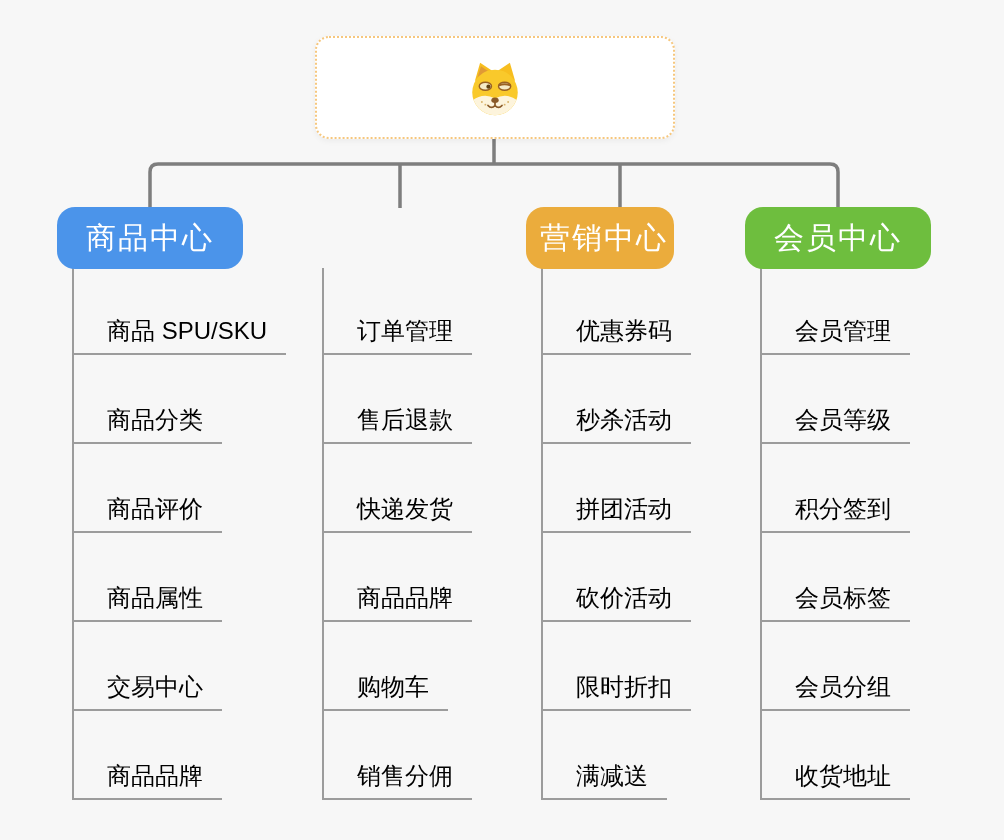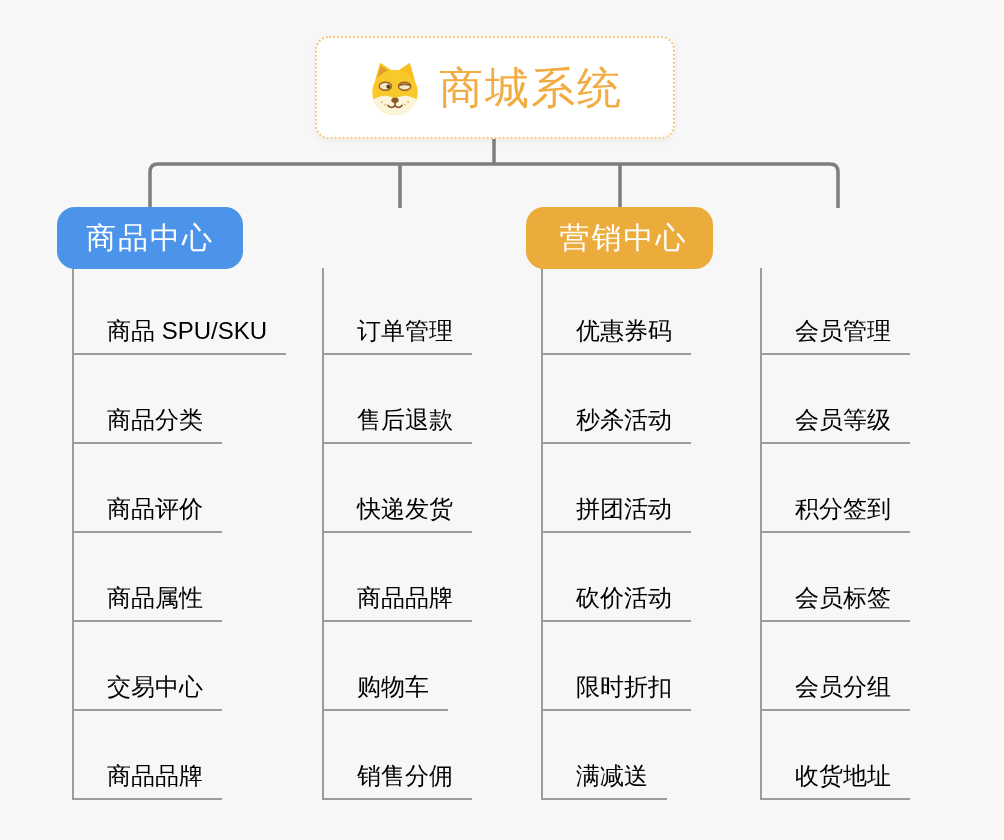--- a/index.html
+++ b/index.html
@@ -26,21 +26,21 @@
 
   
   .branch{
     position:absolute;top:207px;height:62px;border-radius:18px;
     display:flex;align-items:center;justify-content:center;
     color:#FFFFFF;font-size:30px;font-weight:400;letter-spacing:2px;
     z-index:3;box-sizing:border-box;
   }
   .b0{left:57px;width:186px;}
   .b1{left:307px;width:187px;}
-  .b2{left:526px;width:187px;padding-left:8px;}
+  .b2{left:526px;width:148px;padding-left:8px;}
   .b3{left:745px;width:186px;}
 
   
   .col{position:absolute;top:268px;height:534px;z-index:2;}
   .c0{left:72px;}  .c1{left:322px;}  .c2{left:541px;}  .c3{left:760px;}
   .spine{position:absolute;left:0;top:0;width:2px;height:532px;background:#9C9C9C;}
   .leaf{
     position:absolute;left:0;display:inline-block;white-space:nowrap;
     font-size:24px;line-height:31px;color:#000000;
     padding:0 19px 7px 35px;border-bottom:2px solid #9C9C9C;
@@ -80,25 +80,25 @@
       </g>
       <ellipse cx="32" cy="46" rx="4.2" ry="3.2" fill="#8A5A28"></ellipse>
       <path d="M32 48 V52 M24 52 Q28 56.5 32 52 Q36 56.5 40 52" stroke="#8A5A28" stroke-width="2" fill="none" stroke-linecap="round"></path>
       <g fill="#D9B36A">
         <circle cx="17" cy="48" r="1.1"></circle>
           <circle cx="21" cy="51" r="1.1"></circle>
         <circle cx="47" cy="48" r="1.1"></circle>
           <circle cx="43" cy="51" r="1.1"></circle>
       </g>
     </svg>
-    <span class="root-title">商城系统</span>
   </div>
 
   <div class="branch b0" style="background: rgb(75, 148, 234);">商品中心</div>
   <div class="branch b2" style="background: rgb(235, 172, 60);">营销中心</div>
+  <div class="branch b3" style="background: rgb(110, 190, 62);">会员中心</div>
 
   <div class="col c0">
     <div class="spine"></div>
     <div class="leaf r0">商品 SPU/SKU</div>
     <div class="leaf r1">商品分类</div>
     <div class="leaf r2">商品评价</div>
     <div class="leaf r3">商品属性</div>
     <div class="leaf r4">交易中心</div>
     <div class="leaf r5">商品品牌</div>
   </div>

